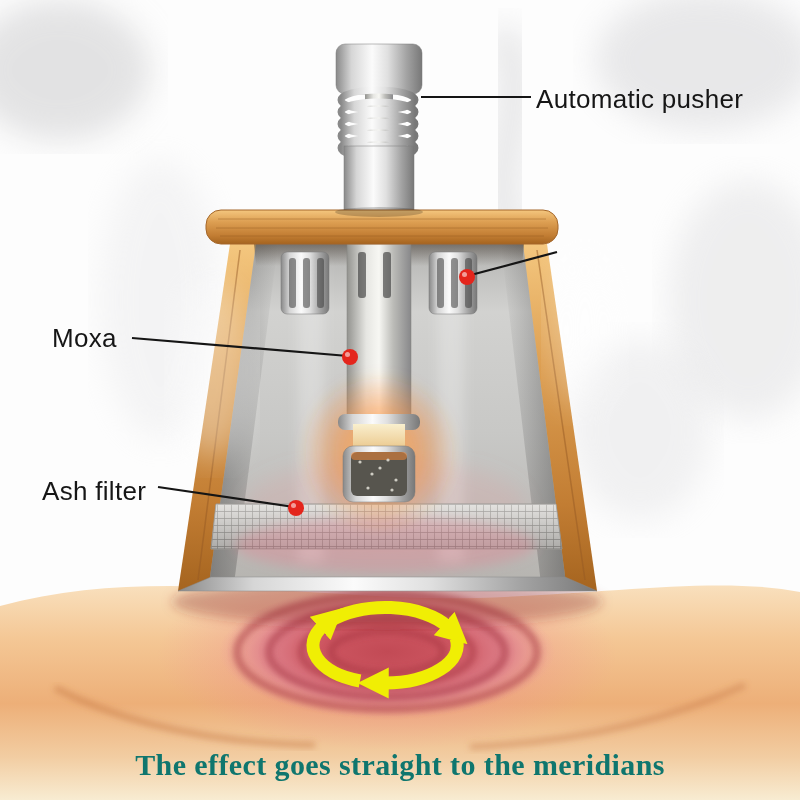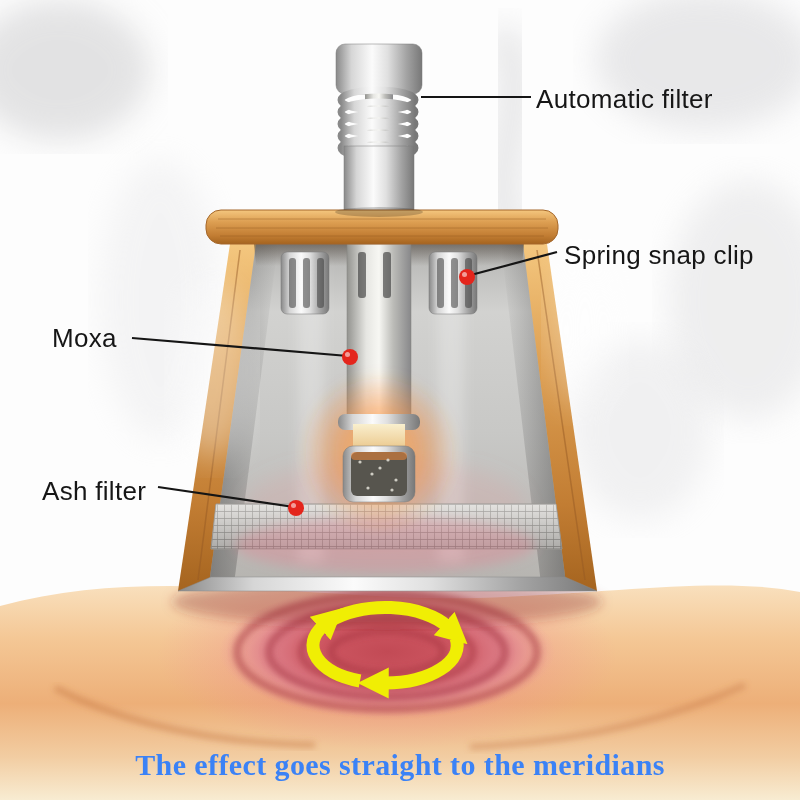--- a/index.html
+++ b/index.html
@@ -1,21 +1,21 @@
 <!DOCTYPE html>
 <html><head>
 <meta charset="utf-8">
 <style>
   html,body{margin:0;padding:0;background:#ffffff;}
   .stage{position:relative;width:800px;height:800px;overflow:hidden;background:#fdfdfd;font-family:"Liberation Sans",sans-serif;}
   svg.scene{position:absolute;left:0;top:0;}
   .label{position:absolute;color:#161616;font-size:26px;font-weight:500;letter-spacing:.3px;white-space:nowrap;}
   .caption{position:absolute;left:0;right:0;top:748px;text-align:center;
            font-family:"Liberation Serif",serif;font-weight:700;font-size:30px;
-           color:#3b82f6;letter-spacing:.4px;}
+           color:#0f766e;letter-spacing:.4px;}
 </style>
 </head>
 <body>
 
 <div class="stage">
 
 <svg class="scene" width="800" height="800" viewBox="0 0 800 800">
   <defs>
     <linearGradient id="metalH" x1="0" y1="0" x2="1" y2="0">
       <stop offset="0" stop-color="#898989"></stop>
@@ -261,20 +261,19 @@
     <circle cx="350" cy="357" r="8" fill="#e4251c"></circle>
     <circle cx="296" cy="508" r="8" fill="#e4251c"></circle>
     <g fill="rgba(255,255,255,.55)">
       <circle cx="464.5" cy="274.5" r="2.5"></circle>
       <circle cx="347.5" cy="354.5" r="2.5"></circle>
       <circle cx="293.5" cy="505.5" r="2.5"></circle>
     </g>
   </g>
 </svg>
 
-<div class="label" style="left:536px;top:84px">Automatic filter</div>
-<div class="label" style="left:564px;top:240px">Spring snap clip</div>
+<div class="label" style="left:536px;top:84px">Automatic pusher</div>
 <div class="label" style="left:52px;top:323px">Moxa</div>
 <div class="label" style="left:42px;top:476px">Ash filter</div>
 
 <div class="caption">The effect goes straight to the meridians</div>
 
 </div>
 
 </body></html>

